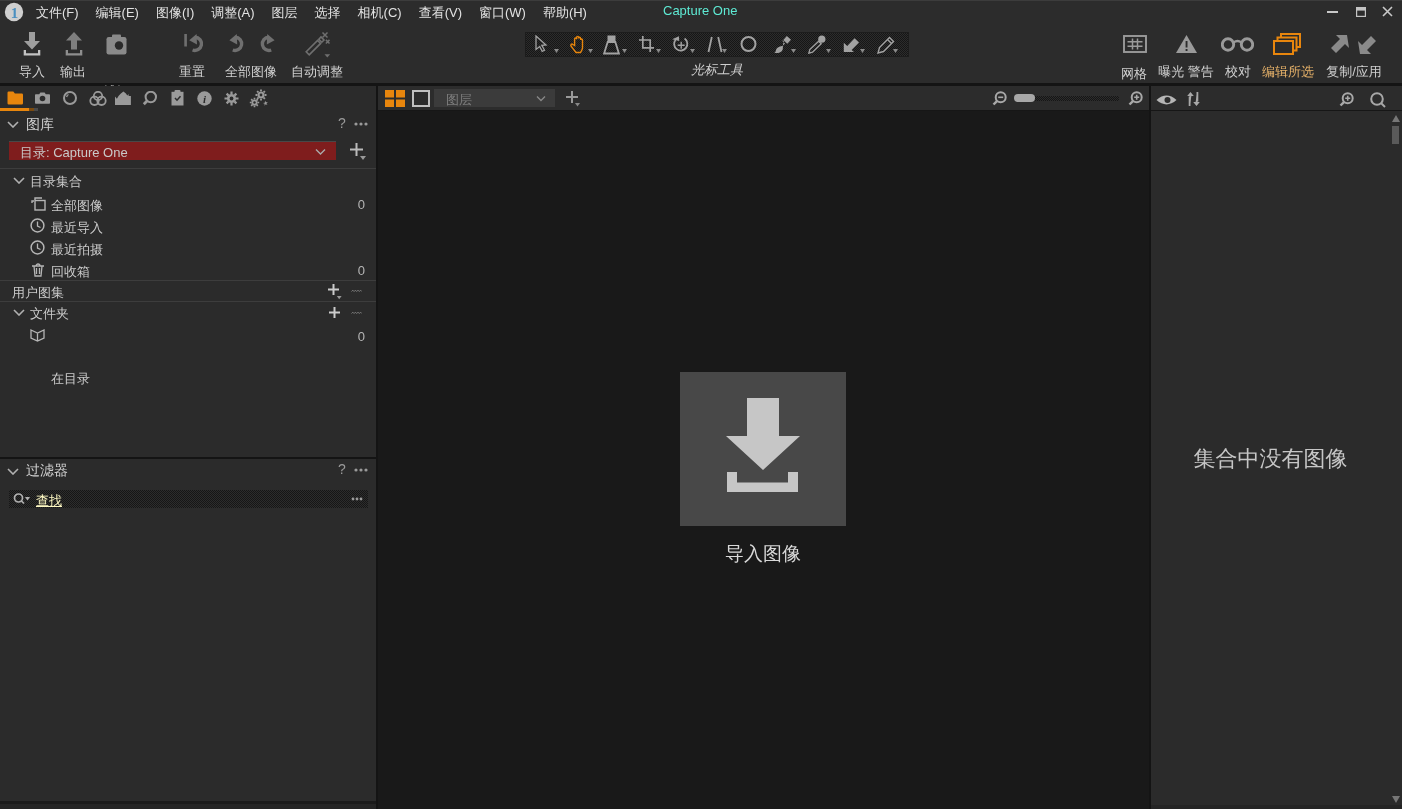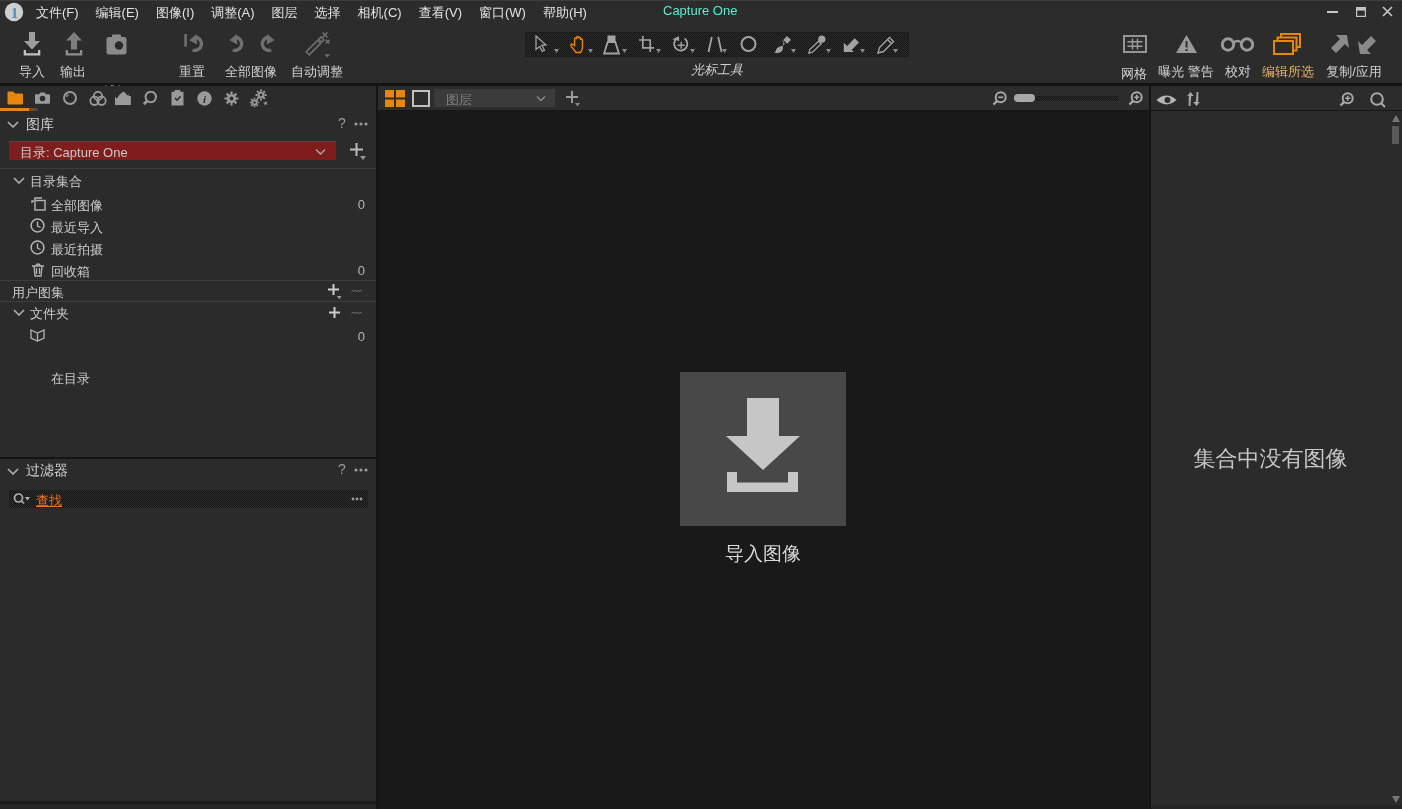--- a/index.html
+++ b/index.html
@@ -380,21 +380,21 @@
       <circle cx="2" cy="2" r="1.6" fill="#9a9a9a"></circle>
       <circle cx="7" cy="2" r="1.6" fill="#9a9a9a"></circle>
       <circle cx="12" cy="2" r="1.6" fill="#9a9a9a"></circle>
     </svg>
   <div class="abs dither" style="left:9px;top:31px;width:359px;height:18px;"></div>
   <svg class="abs" style="left:13px;top:34px" width="18" height="12" viewBox="0 0 18 12">
     <circle cx="5.5" cy="5" r="4" fill="none" stroke="#b0b0b0" stroke-width="1.7"></circle>
     <path d="M8.5 8 L11 10.5" stroke="#b0b0b0" stroke-width="1.7"></path>
     <path d="M12 4 h5 l-2.5 3.5 z" fill="#b0b0b0"></path>
   </svg>
-  <div class="abs" style="left:36px;top:33px;color:#f97316;text-decoration:underline;">查找</div>
+  <div class="abs" style="left:36px;top:33px;color:#fef9c3;text-decoration:underline;">查找</div>
   <svg class="abs" style="left:351px;top:38px" width="12" height="4" viewBox="0 0 12 4">
       <circle cx="2" cy="2" r="1.4" fill="#9a9a9a"></circle>
       <circle cx="6" cy="2" r="1.4" fill="#9a9a9a"></circle>
       <circle cx="10" cy="2" r="1.4" fill="#9a9a9a"></circle>
     </svg>
 </div>
 
 <div class="abs" style="left:378px;top:86px;width:1024px;height:24px;background:#2c2c2c;"></div>
 <div class="abs" style="left:378px;top:110px;width:1024px;height:1px;background:#161616;"></div>
 <div class="abs" id="mainbar" style="left:378px;top:86px;width:777px;height:24px;">

